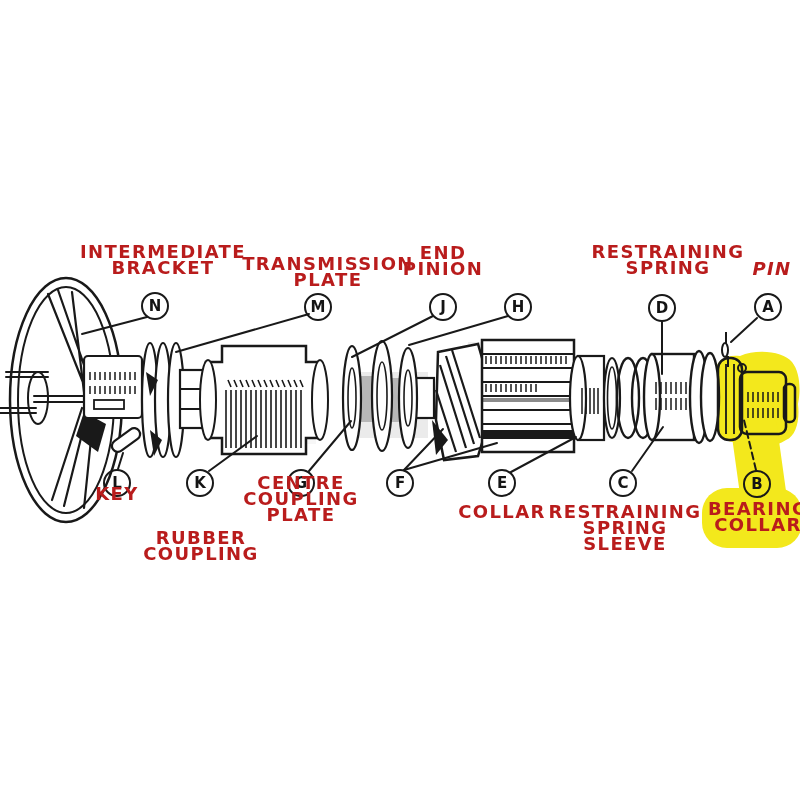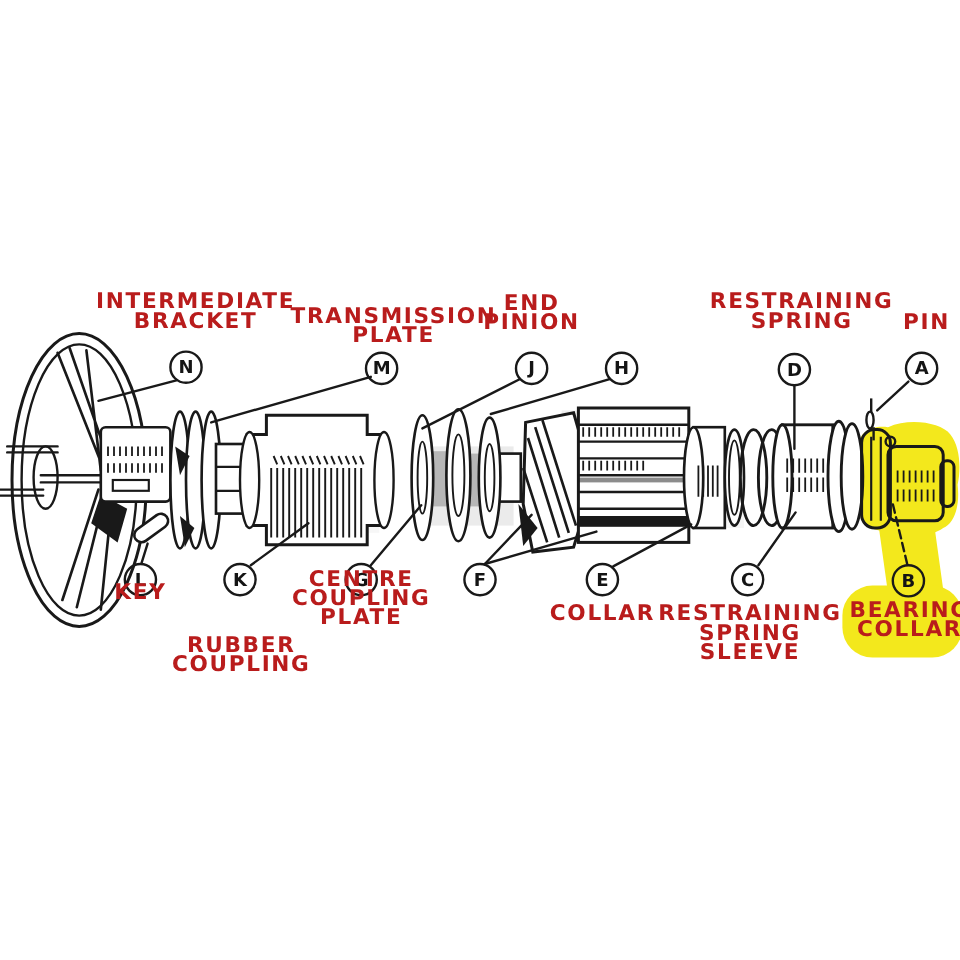--- a/index.html
+++ b/index.html
@@ -178,21 +178,21 @@
   <div class="callout-circle" style="left:743px;top:470px;">B</div>
 
   <div class="part-label" style="left:163px;top:244px;">INTERMEDIATE
 BRACKET</div>
   <div class="part-label" style="left:328px;top:256px;">TRANSMISSION
 PLATE</div>
   <div class="part-label" style="left:443px;top:245px;">END
 PINION</div>
   <div class="part-label" style="left:668px;top:244px;">RESTRAINING
 SPRING</div>
-  <div class="part-label" style="left:772px;top:261px;">PIN</div>
+  <div class="part-label" style="left:772px;top:261px;font-style:italic;">PIN</div>
   <div class="part-label" style="left:117px;top:486px;">KEY</div>
   <div class="part-label" style="left:201px;top:530px;">RUBBER
 COUPLING</div>
   <div class="part-label" style="left:301px;top:475px;">CENTRE
 COUPLING
 PLATE</div>
   <div class="part-label" style="left:502px;top:504px;">COLLAR</div>
   <div class="part-label" style="left:625px;top:504px;">RESTRAINING
 SPRING
 SLEEVE</div>

